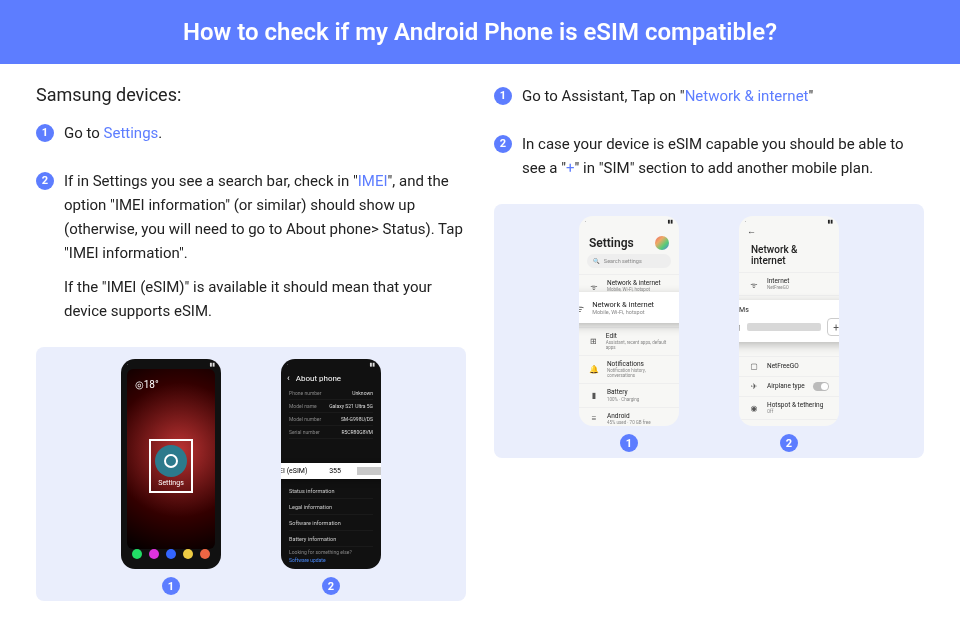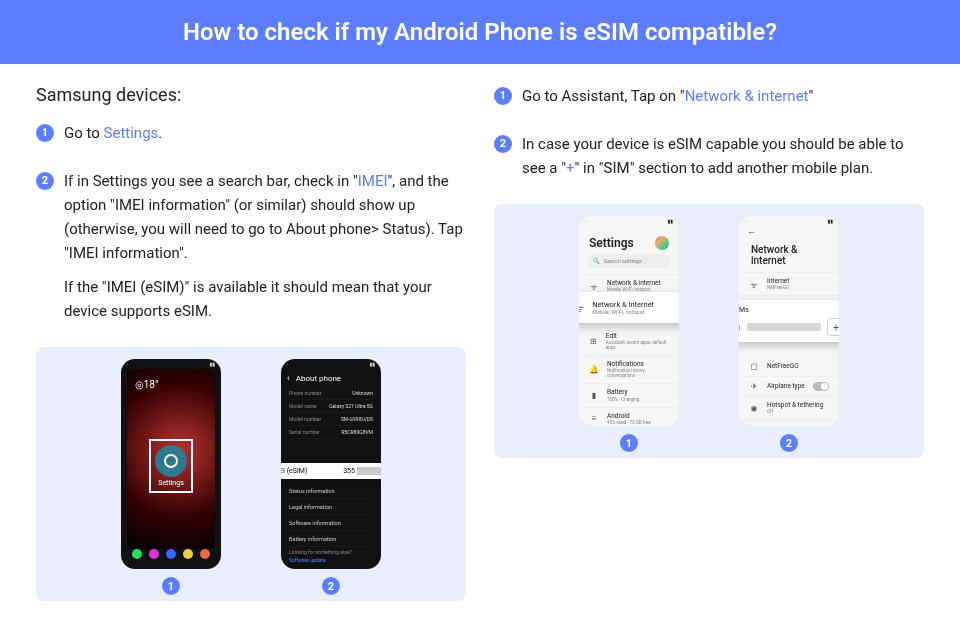--- a/index.html
+++ b/index.html
@@ -279,21 +279,21 @@
                 <span class="k">Model number</span>
                 <span class="v">SM-G998U/DS</span>
               </div>
             <div class="row">
                 <span class="k">Serial number</span>
                 <span class="v">R5CR80G8VM</span>
               </div>
           </div>
           <div class="imei-callout">
             <span>IMEI (eSIM)</span>
-            <span style="display:flex;align-items:flex-start;gap:2px;">
+            <span style="display:flex;align-items:flex-start;gap:16px;">
               <span>355</span>
               <span class="mask"></span>
             </span>
           </div>
           <div class="sections">
             <div>Status information</div>
             <div>Legal information</div>
             <div>Software information</div>
             <div>Battery information</div>
           </div>

